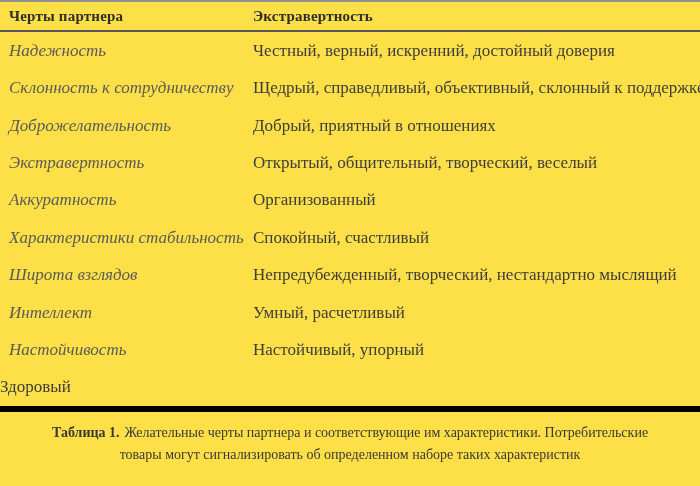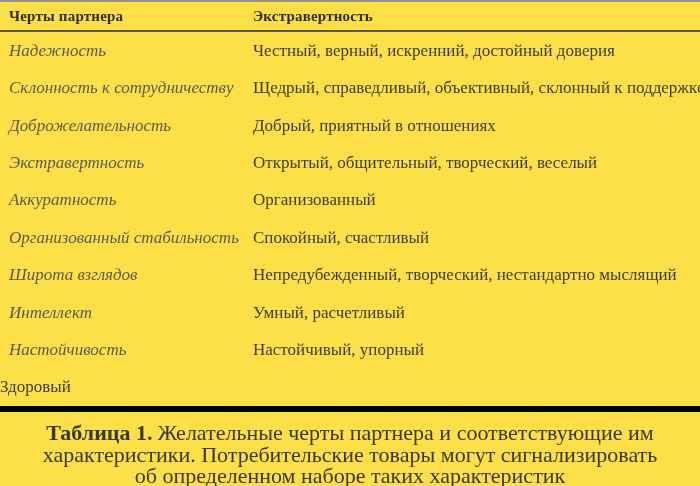--- a/index.html
+++ b/index.html
@@ -58,21 +58,21 @@
     color: #5a5a5a;
   }
   .chars {
     font-size: 17px;
     color: #3d3d3d;
   }
   .caption {
     width: 624px;
     margin: 10px auto 0 auto;
     text-align: center;
-    font-size: 22px;
+    font-size: 14px;
     line-height: 21.5px;
     color: #383838;
   }
   .cap-label {
     font-weight: bold;
     margin-right: 5px;
   }
 </style>
 </head>
 <body>
@@ -106,21 +106,21 @@
     <div class="cell c1 trait">Экстравертность</div>
     <div class="cell c2 chars">Открытый, общительный, творческий, веселый</div>
   </div>
 
   <div class="row brow">
     <div class="cell c1 trait">Аккуратность</div>
     <div class="cell c2 chars">Организованный</div>
   </div>
 
   <div class="row brow">
-    <div class="cell c1 trait">Организованный стабильность</div>
+    <div class="cell c1 trait">Характеристики стабильность</div>
     <div class="cell c2 chars">Спокойный, счастливый</div>
   </div>
 
   <div class="row brow">
     <div class="cell c1 trait">Широта взглядов</div>
     <div class="cell c2 chars">Непредубежденный, творческий, нестандартно мыслящий</div>
   </div>
 
   <div class="row brow">
     <div class="cell c1 trait">Интеллект</div>

